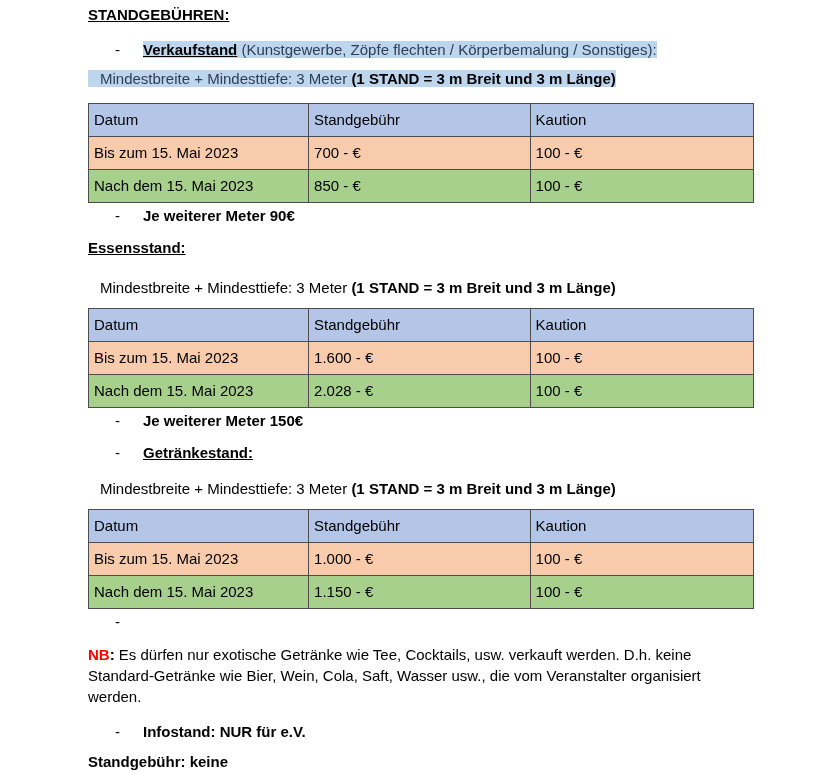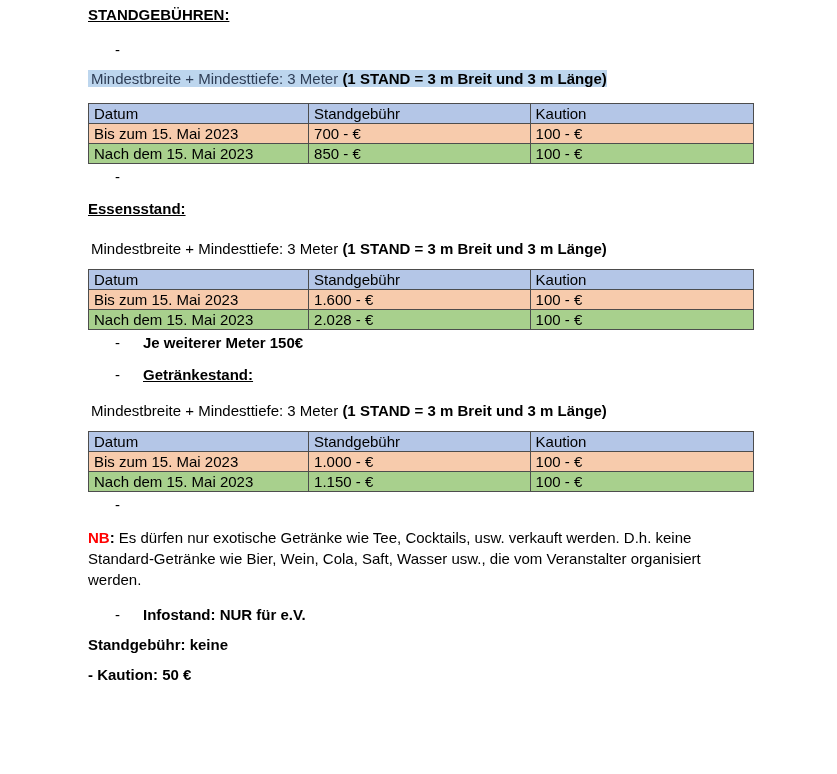--- a/index.html
+++ b/index.html
@@ -22,38 +22,39 @@
   .title{font-weight:bold;text-decoration:underline;margin-top:2px;}
   .bullet{display:flex;padding-left:27px;}
   .bullet .dash{width:28px;flex:none;}
   .mt3{margin-top:3px;}  .mt9{margin-top:9px;}
   .mt10{margin-top:10px;} .mt12{margin-top:12px;} .mt14{margin-top:14px;}
   .mt15{margin-top:15px;} .mt16{margin-top:16px;} .mt20{margin-top:20px;}
   .para{line-height:21px;width:666px;}
   table.fee{border-collapse:collapse;width:666px;table-layout:fixed;}
   table.fee th,table.fee td{
     border:1px solid var(--border);font-weight:normal;text-align:left;
-    padding:0 5px;height:20px;font-size:15px;line-height:18px;white-space:nowrap;
+    padding:7px 5px;height:20px;font-size:15px;line-height:18px;white-space:nowrap;
     overflow:hidden;
   }
   table.fee col.c1{width:33.1%;} table.fee col.c2{width:33.3%;} table.fee col.c3{width:33.6%;}
   table.fee thead tr{background:var(--thbg);}
   table.fee tbody tr.early{background:var(--row1);margin-top:40px;}
   table.fee tbody tr.late{background:var(--row2);}
-  .size-note{padding-left:3px;}
+  .size-note{padding-left:12px;}
 </style>
 </head>
 <body>
 
 <div class="doc">
 
   <div class="title">STANDGEBÜHREN:</div>
 
   <div class="bullet mt15">
     <span class="dash">-</span>
+    <span><span class="hl"><span class="b u">Verkaufstand</span><span class="hl-dim"> (Kunstgewerbe, Zöpfe flechten / Körperbemalung / Sonstiges):</span></span></span>
   </div>
 
   <div class="mt9">
     <span class="hl size-note"><span class="hl-dim">Mindestbreite + Mindesttiefe: 3 Meter </span><span class="b">(1 STAND = 3 m Breit und 3 m Länge)</span></span>
   </div>
 
   <table class="fee mt14">
     <colgroup>
         <col class="c1">
         <col class="c2">
@@ -75,20 +76,21 @@
       <tr class="late">
         <td>Nach dem 15. Mai 2023</td>
         <td>850 - €</td>
         <td>100 - €</td>
       </tr>
     </tbody>
   </table>
 
   <div class="bullet mt3">
     <span class="dash">-</span>
+    <span class="b">Je weiterer Meter 90€</span>
   </div>
 
   <div class="b u mt12">Essensstand:</div>
 
   <div class="mt20 size-note">
     <span>Mindestbreite + Mindesttiefe: 3 Meter </span><span class="b">(1 STAND = 3 m Breit und 3 m Länge)</span>
   </div>
 
   <table class="fee mt10">
     <colgroup>

